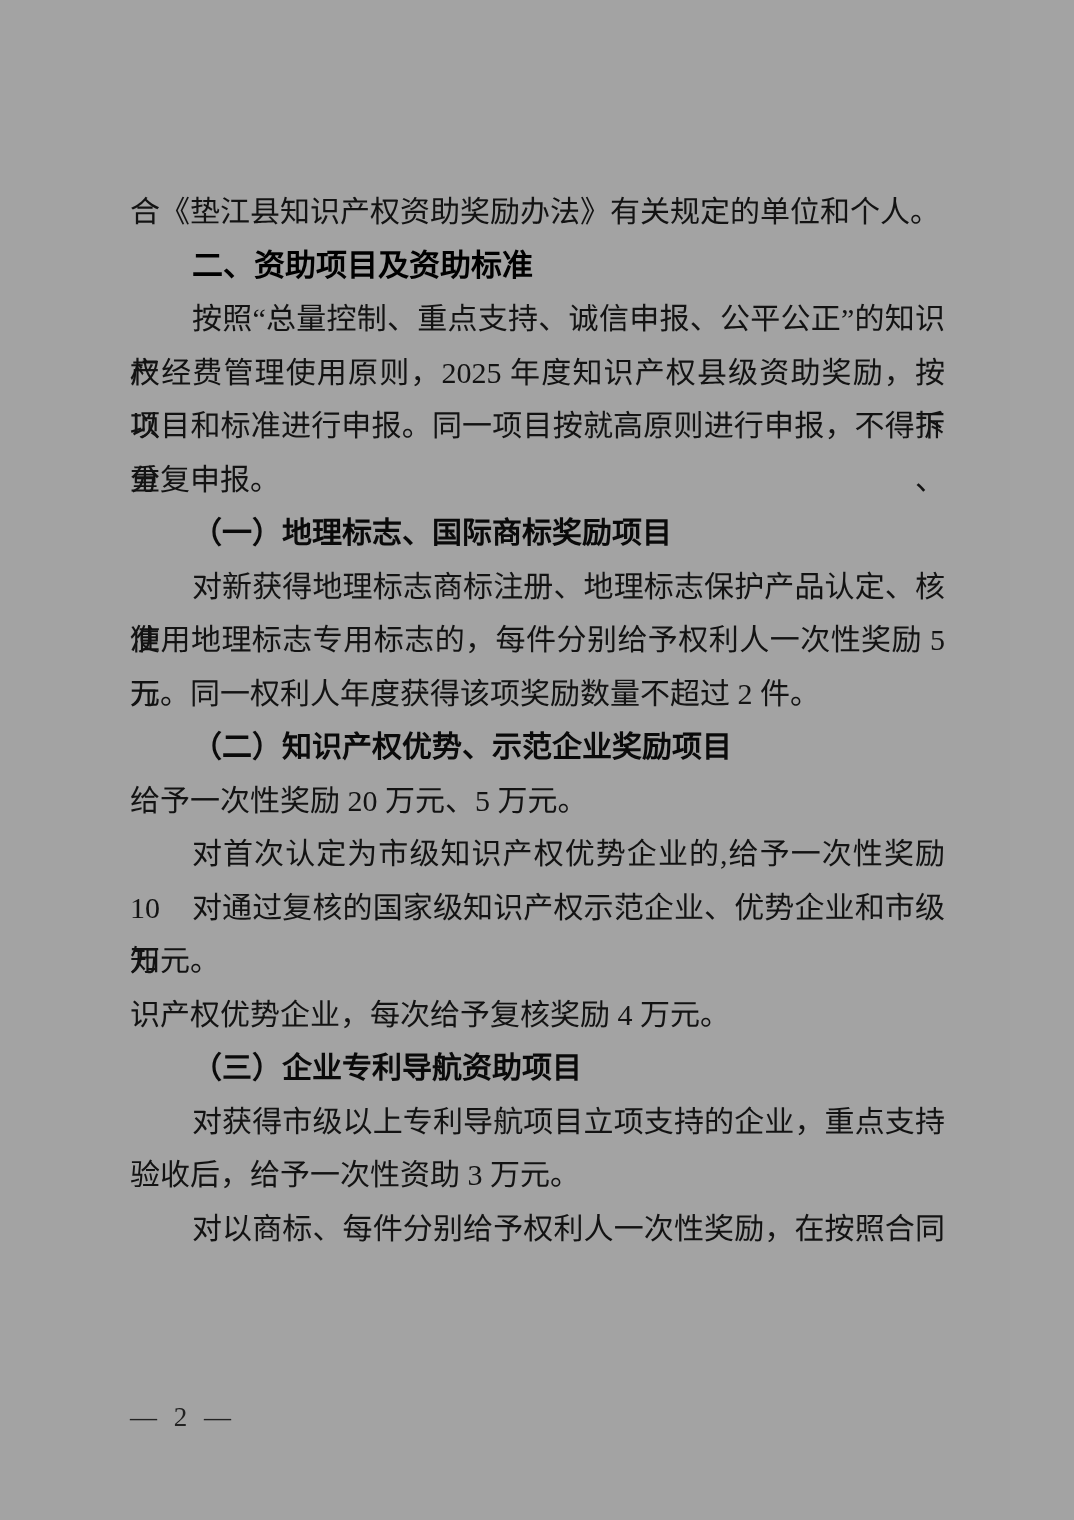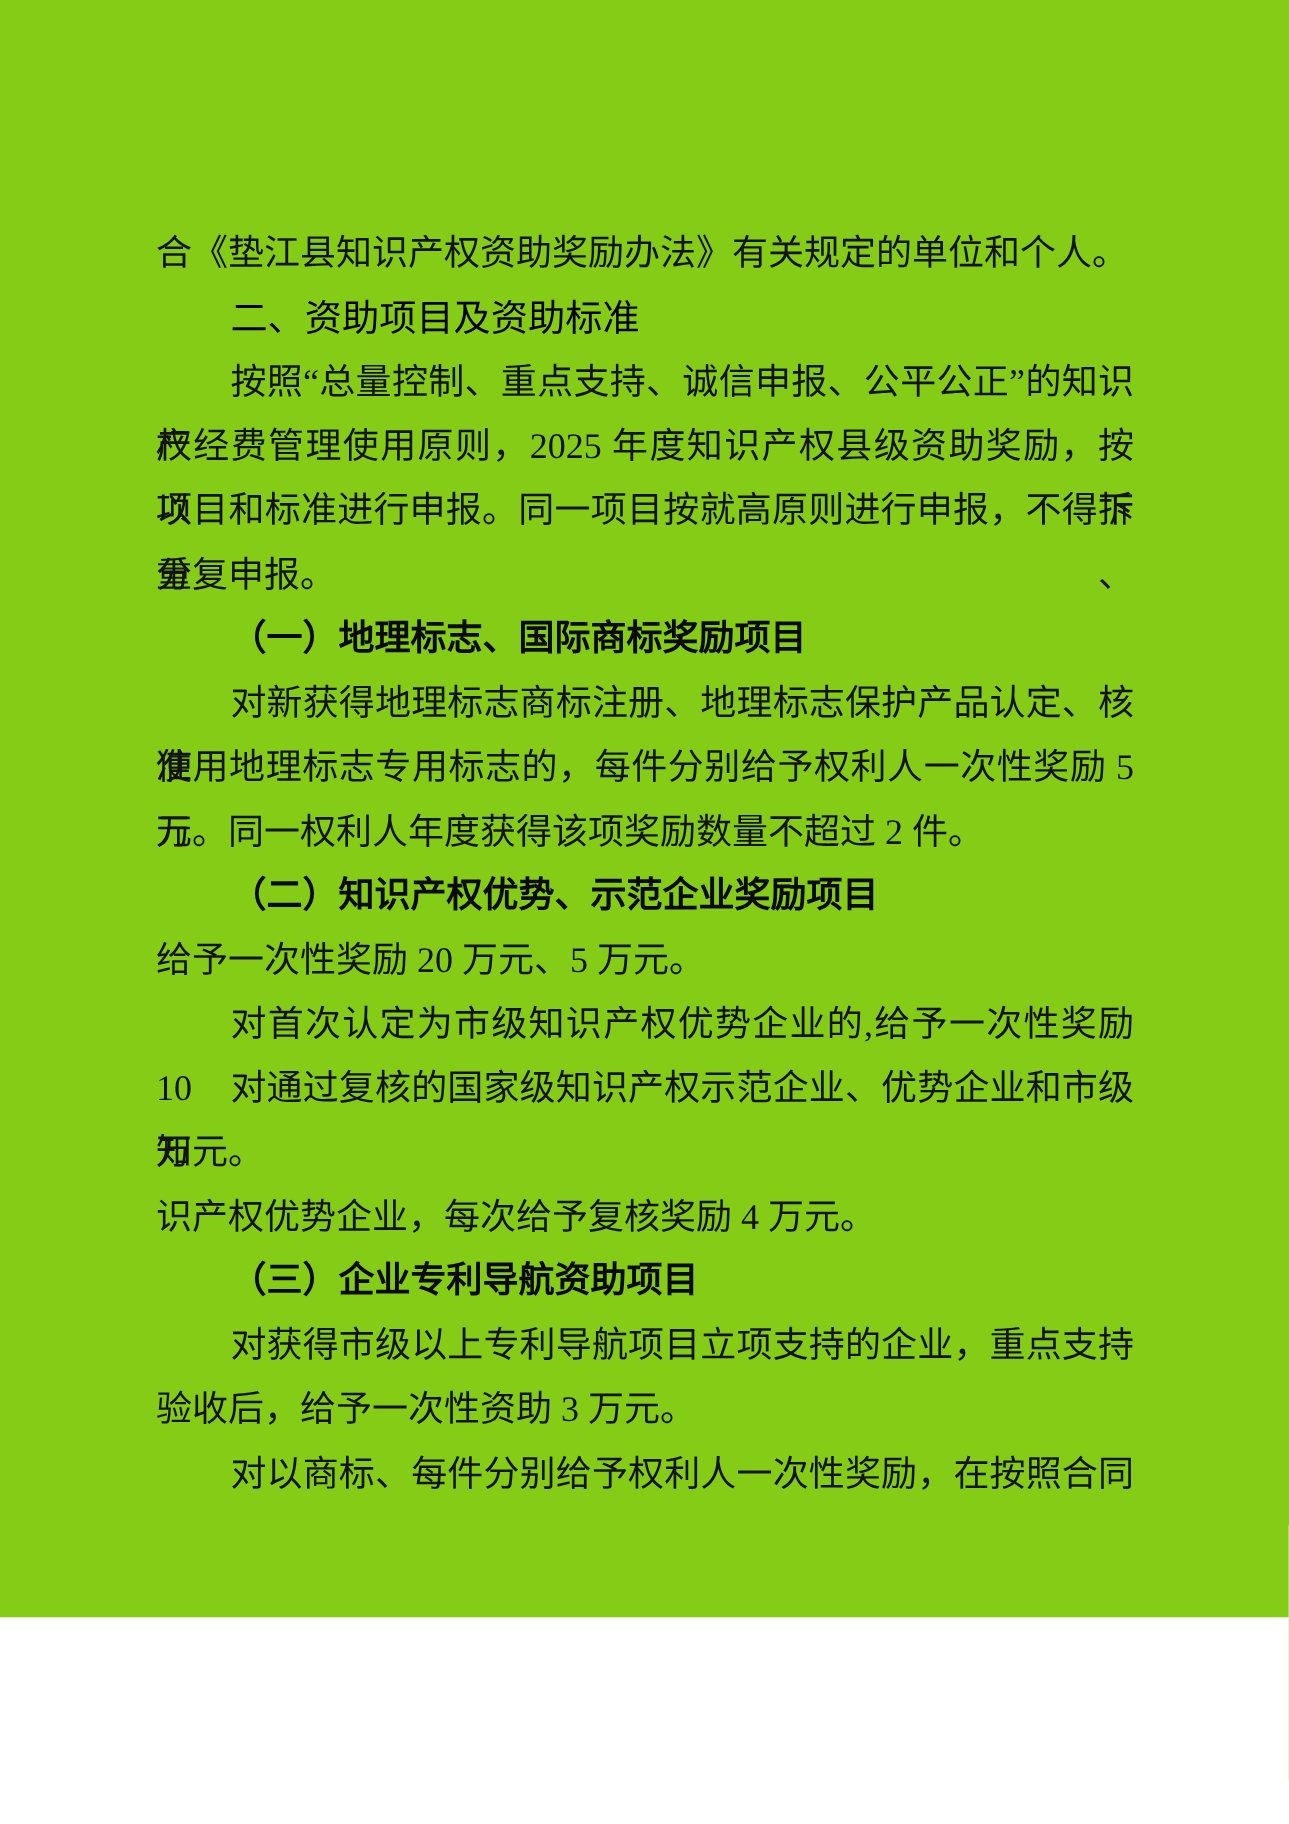--- a/index.html
+++ b/index.html
@@ -3,22 +3,22 @@
 <meta charset="utf-8">
 <style>
   html, body {
     margin: 0;
     padding: 0;
     background: #ffffff;
   }
   .page {
     position: relative;
     width: 1074px;
-    height: 1348px;
-    background: #84cc16;
+    height: 1520px;
+    background: #a3a3a3;
     overflow: hidden;
   }
   .doc-body {
     position: absolute;
     left: 130px;
     top: 185px;
     width: 815px;
   }
   .line {
     font-family: "Liberation Serif", "DejaVu Serif", serif;
@@ -31,21 +31,21 @@
   }
   .indent {
     text-indent: 62px;
   }
   .stretch {
     text-align: justify;
     text-align-last: justify;
   }
   .h1 {
     font-family: "Liberation Sans", "DejaVu Sans", sans-serif;
-    font-weight: normal;
+    font-weight: bold;
     font-size: 31px;
     color: #000000;
   }
   .h2 {
     font-family: "Liberation Serif", "DejaVu Serif", serif;
     font-weight: bold;
     color: #0a0a0a;
   }
   .page-footer {
     position: absolute;

